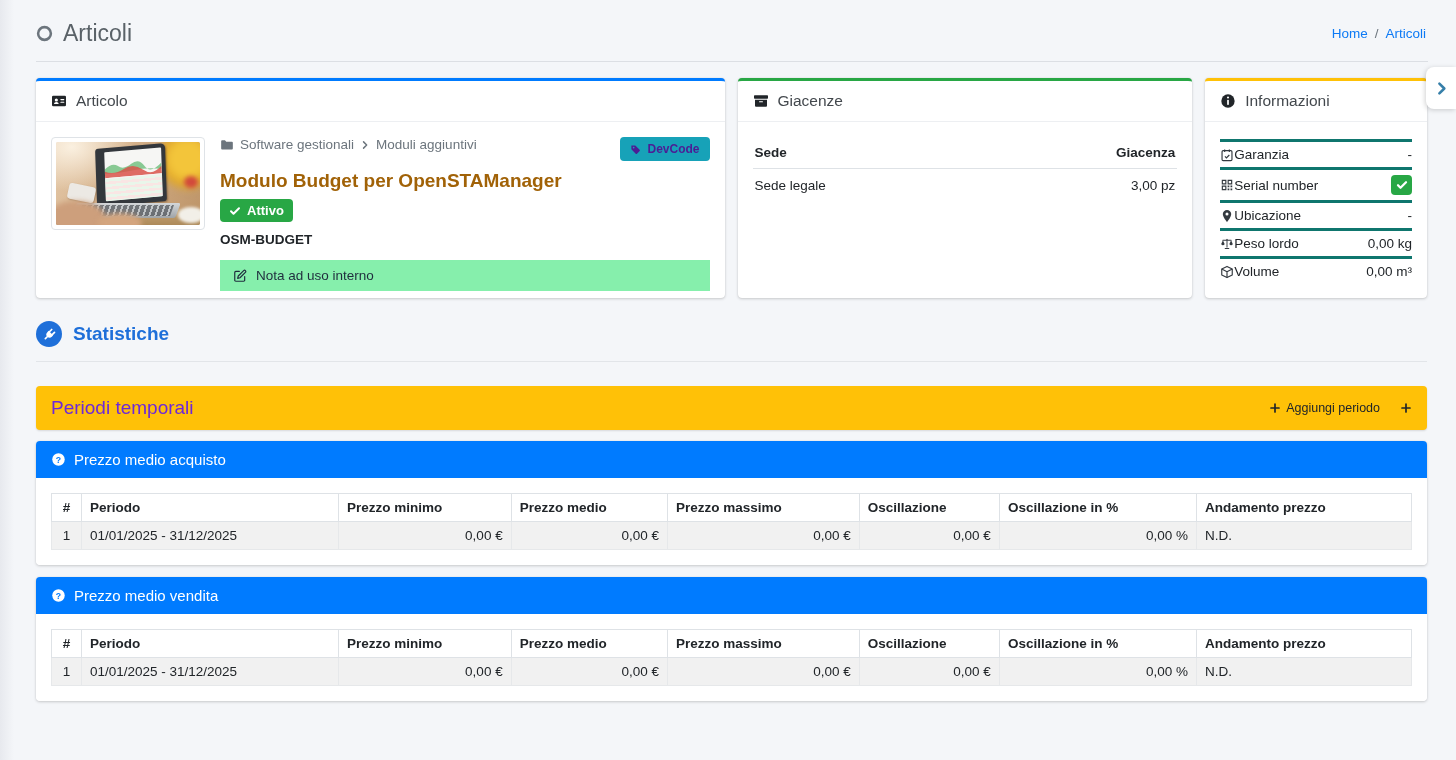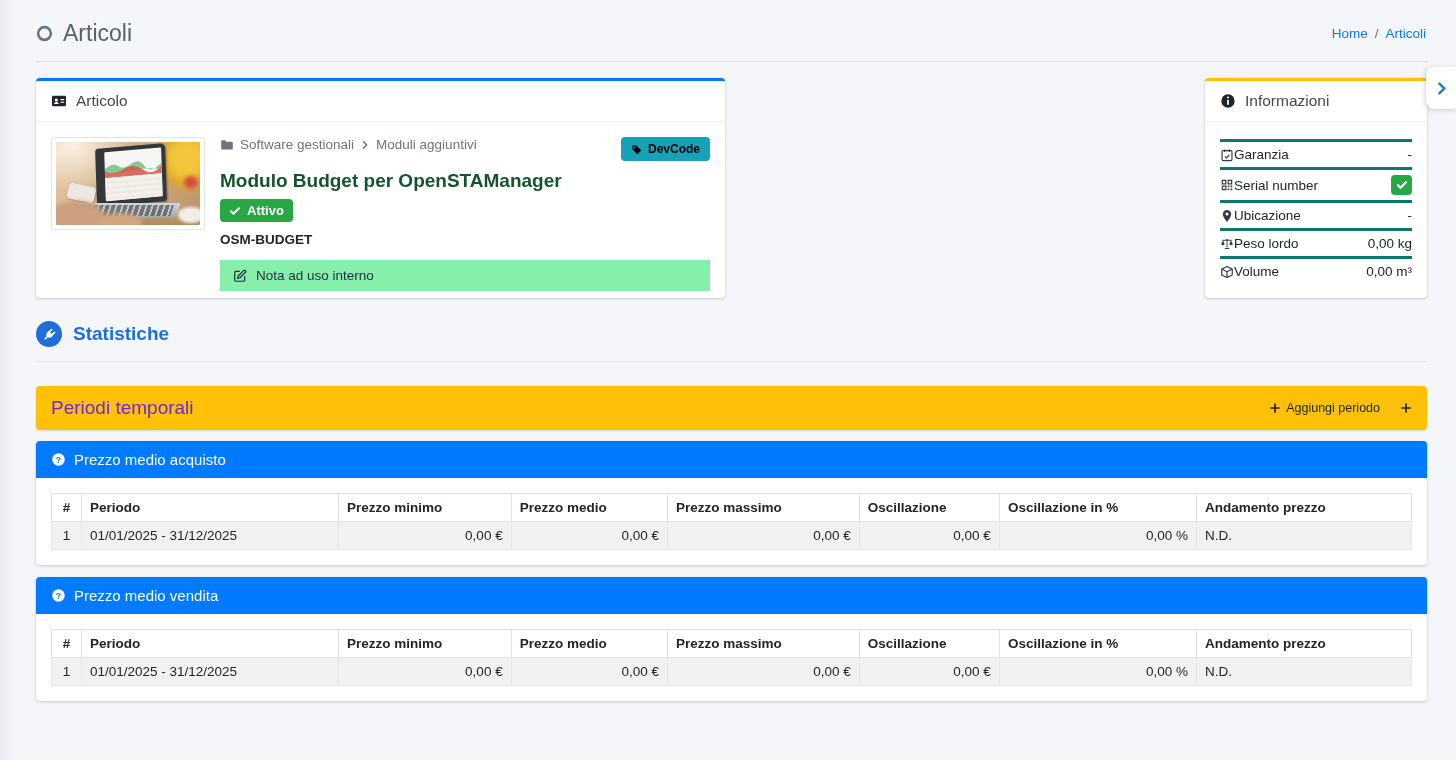--- a/index.html
+++ b/index.html
@@ -68,24 +68,24 @@
   .pp-hand2{ position:absolute; left:42px; bottom:-8px; width:44px; height:20px; background:#d3a57f;
     border-radius:50%; filter:blur(2.5px); }
   .pp-cup{ position:absolute; right:-4px; bottom:2px; width:26px; height:16px; background:#f2efe8;
     border-radius:50%; filter:blur(1.5px); }
   .article-right{ flex:1; margin-left:15px; }
   .article-top{ display:flex; justify-content:space-between; align-items:flex-start; }
   .cat-path{ color:#6c757d; display:flex; align-items:center; gap:6px; }
   .cat-path .i{ width:14px; height:14px; }
   .cat-path .chev{ width:10px; height:10px; }
   .cat-link{ color:#6c757d; text-decoration:none; cursor:pointer; }
-  .badge-brand{ background:#17a2b8; color:#000000; font-size:12px; font-weight:bold;
+  .badge-brand{ background:#17a2b8; color:#4c1d95; font-size:12px; font-weight:bold;
     padding:5px 10px; border-radius:4px; display:inline-flex; align-items:center; gap:6px; cursor:pointer; }
   .badge-brand .i{ width:11px; height:11px; }
-  .article-title{ display:block; margin-top:9px; font-size:19px; font-weight:bold; color:#14532d;
+  .article-title{ display:block; margin-top:9px; font-size:19px; font-weight:bold; color:#a16207;
     text-decoration:none; cursor:pointer; }
   .badge-status{ background:#28a745; color:#fff; font-size:13px; font-weight:bold; padding:4px 9px;
     margin-top:7px; border-radius:4px; display:inline-flex; align-items:center; gap:6px; }
   .badge-status .i{ width:12px; height:12px; }
   .article-code{ margin-top:10px; font-weight:bold; font-size:13.5px; }
   .note-btn{ margin-top:13px; width:100%; background:#86efac; border:none; border-radius:0;
     text-align:left; padding:8px 13px; font-size:13.5px; color:#1f2d3d; cursor:pointer;
     display:flex; align-items:center; gap:9px; font-family:inherit; }
   .note-btn .i{ width:14px; height:14px; }
   
@@ -239,20 +239,46 @@
           <svg class="i" viewBox="0 0 24 24" fill="none" stroke="currentColor" stroke-width="2" stroke-linecap="round" stroke-linejoin="round">
               <path d="M11 4H4.8A1.8 1.8 0 0 0 3 5.8v13.4A1.8 1.8 0 0 0 4.8 21h13.4a1.8 1.8 0 0 0 1.8-1.8V13"></path>
               <path d="M18.3 2.7a2 2 0 0 1 2.9 3L12 15l-4 1 1-4z"></path>
             </svg>
           <span>Nota ad uso interno</span>
         </button>
       </div>
     </div>
   </div>
 
+  <div class="card b-green c-stock">
+    <div class="card-header">
+      <svg class="i" viewBox="0 0 24 24">
+          <rect x="1.5" y="3.5" width="21" height="5" rx="1" fill="currentColor"></rect>
+          <path d="M3 10h18v9a1.5 1.5 0 0 1-1.5 1.5h-15A1.5 1.5 0 0 1 3 19z" fill="currentColor"></path>
+          <rect x="9" y="12.2" width="6" height="1.8" rx=".9" fill="#fff"></rect>
+        </svg>
+      <span>Giacenze</span>
+    </div>
+    <div class="card-body">
+      <table class="stock-table">
+        <thead>
+          <tr>
+            <th>Sede</th>
+            <th>Giacenza</th>
+          </tr>
+        </thead>
+        <tbody>
+          <tr>
+            <td>Sede legale</td>
+            <td>3,00 pz</td>
+          </tr>
+        </tbody>
+      </table>
+    </div>
+  </div>
 
   <div class="card b-yellow c-info">
     <div class="card-header">
       <svg class="i" viewBox="0 0 24 24">
           <circle cx="12" cy="12" r="10" fill="currentColor"></circle>
           <rect x="10.7" y="10" width="2.6" height="8" rx="1.2" fill="#fff"></rect>
           <circle cx="12" cy="6.8" r="1.6" fill="#fff"></circle>
         </svg>
       <span>Informazioni</span>
     </div>

